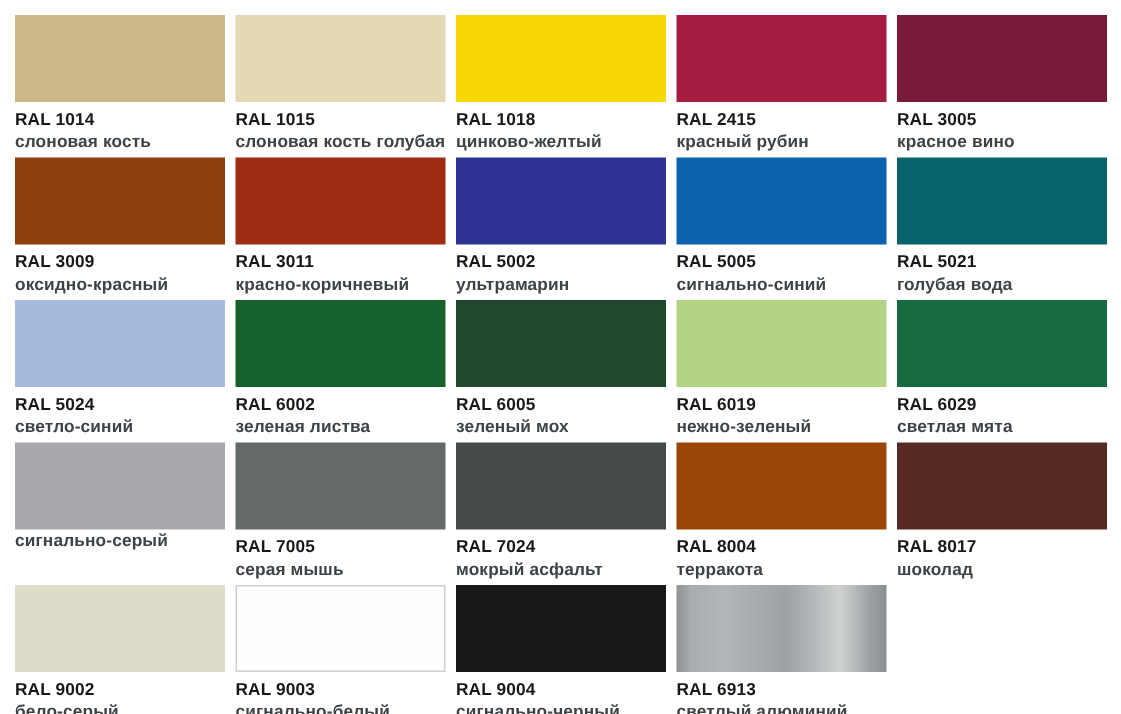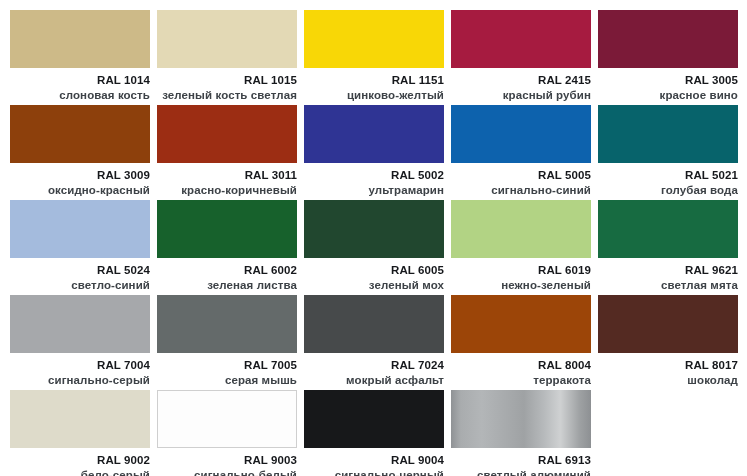--- a/index.html
+++ b/index.html
@@ -19,21 +19,20 @@
     grid-template-rows: repeat(5, 95px);
     column-gap: 7px;
     row-gap: 0px;
     padding: 10px 0 0 10px;
     box-sizing: border-box;
   }
   .swatch-cell {
     width: 140px;
     height: 95px;
     position: relative;
-    text-align: right;
   }
   .swatch-chip {
     width: 140px;
     height: 58px;
     box-sizing: border-box;
     display: block;
   }
   .swatch-chip.bordered {
     border: 1px solid #cfcfcf;
   }
@@ -62,26 +61,26 @@
 <div id="palette-grid">
   <div class="swatch-cell">
     <div class="swatch-chip" title="RAL 1014" style="background: rgb(205, 186, 136);"></div>
     <div class="swatch-code">RAL 1014</div>
     <div class="swatch-name">слоновая кость</div>
   </div>
 
   <div class="swatch-cell">
     <div class="swatch-chip" title="RAL 1015" style="background: rgb(227, 217, 181);"></div>
     <div class="swatch-code">RAL 1015</div>
-    <div class="swatch-name">зеленый кость светлая</div>
+    <div class="swatch-name">слоновая кость голубая</div>
   </div>
 
   <div class="swatch-cell">
     <div class="swatch-chip" title="RAL 1018" style="background: rgb(248, 215, 6);"></div>
-    <div class="swatch-code">RAL 1151</div>
+    <div class="swatch-code">RAL 1018</div>
     <div class="swatch-name">цинково-желтый</div>
   </div>
 
   <div class="swatch-cell">
     <div class="swatch-chip" title="RAL 3003" style="background: rgb(166, 27, 64);"></div>
     <div class="swatch-code">RAL 2415</div>
     <div class="swatch-name">красный рубин</div>
   </div>
 
   <div class="swatch-cell">
@@ -139,27 +138,26 @@
   </div>
 
   <div class="swatch-cell">
     <div class="swatch-chip" title="RAL 6019" style="background: rgb(178, 211, 132);"></div>
     <div class="swatch-code">RAL 6019</div>
     <div class="swatch-name">нежно-зеленый</div>
   </div>
 
   <div class="swatch-cell">
     <div class="swatch-chip" title="RAL 6029" style="background: rgb(23, 107, 65);"></div>
-    <div class="swatch-code">RAL 9621</div>
+    <div class="swatch-code">RAL 6029</div>
     <div class="swatch-name">светлая мята</div>
   </div>
 
   <div class="swatch-cell">
     <div class="swatch-chip" title="RAL 7004" style="background: rgb(166, 168, 171);"></div>
-    <div class="swatch-code">RAL 7004</div>
     <div class="swatch-name">сигнально-серый</div>
   </div>
 
   <div class="swatch-cell">
     <div class="swatch-chip" title="RAL 7005" style="background: rgb(100, 106, 106);"></div>
     <div class="swatch-code">RAL 7005</div>
     <div class="swatch-name">серая мышь</div>
   </div>
 
   <div class="swatch-cell">

